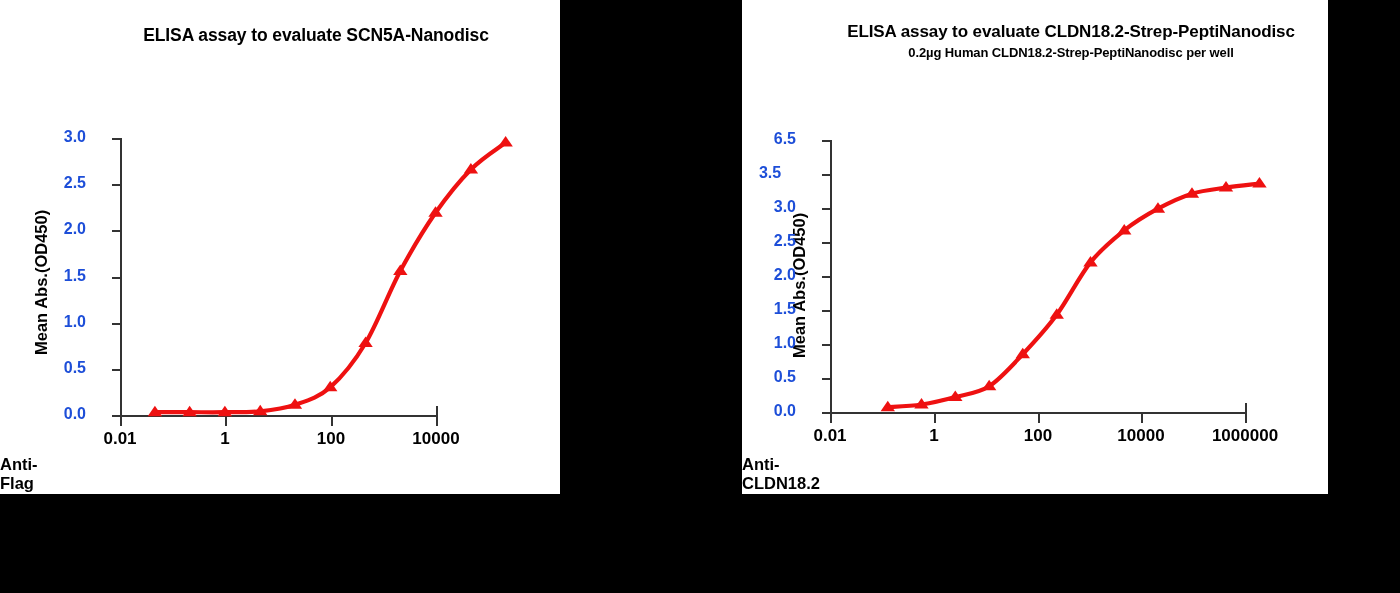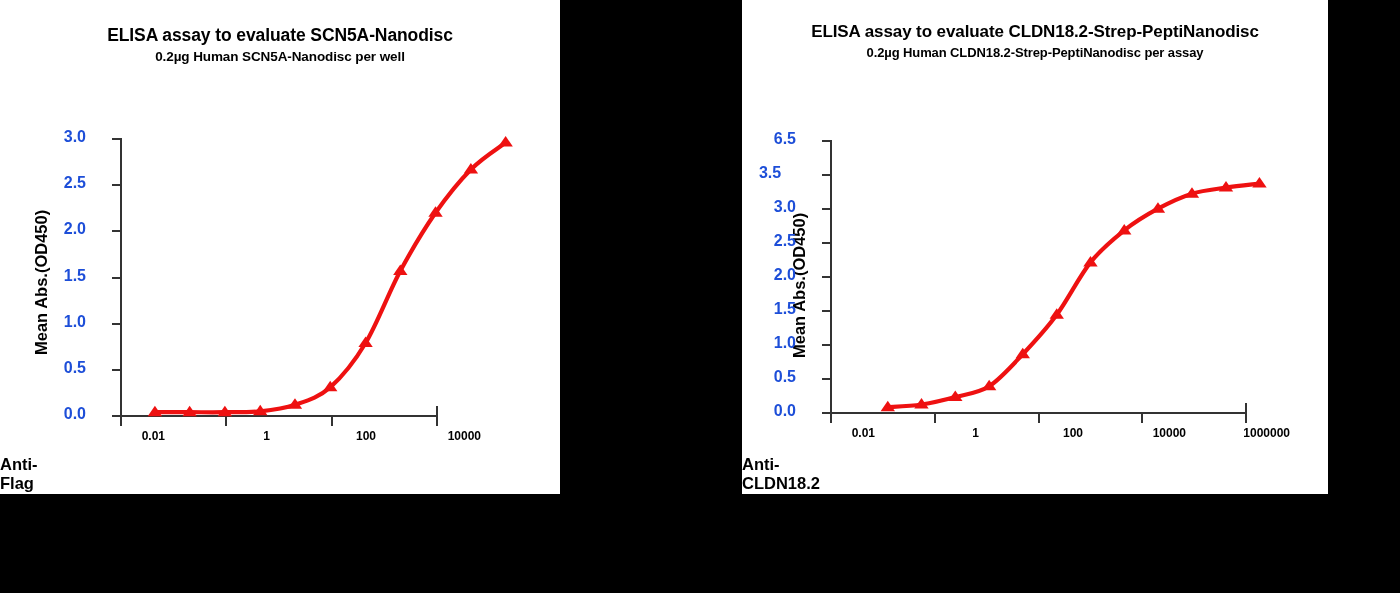--- a/index.html
+++ b/index.html
@@ -2,46 +2,45 @@
 <html><head>
 <meta charset="utf-8">
 <style>
   html,body{margin:0;padding:0;background:#000;}
   body{width:1400px;height:593px;position:relative;overflow:hidden;
        font-family:"Liberation Sans",sans-serif;}
   .panel{position:absolute;background:#fff;overflow:hidden;}
   #panel-left{left:0;top:0;width:560px;height:494px;}
   #panel-right{left:742px;top:0;width:586px;height:494px;}
   .title{position:absolute;left:0;width:100%;text-align:center;
-         font-weight:bold;color:#000;line-height:1.15;}
+         font-weight:bold;color:#000;line-height:1.15;padding-left:36px;}
   .title-main{font-size:17.5px;letter-spacing:-0.1px;}
   .title-sub{font-size:13.5px;letter-spacing:-0.1px;}
   #panel-left .title-main{top:25px;}
   #panel-left .title-sub{top:49px;}
   #panel-right .title-main{top:22px;font-size:17px;}
   #panel-right .title-sub{top:46px;font-size:13px;}
   .plot{position:absolute;}
   .axis-line{position:absolute;background:#333;}
   .tick{position:absolute;background:#333;}
   .ylabel-txt{position:absolute;font-size:16.5px;font-weight:bold;color:#000;
     transform-origin:0 0;transform:rotate(-90deg);white-space:nowrap;}
   .ytick-txt{position:absolute;font-size:16px;font-weight:bold;color:#1d4ed8;
     text-align:right;width:52px;}
-  .xtick-txt{position:absolute;font-size:12px;font-weight:bold;color:#000;
-    text-align:right;width:90px;}
+  .xtick-txt{position:absolute;font-size:17px;font-weight:bold;color:#000;
+    text-align:center;width:90px;}
   .xlabel-txt{position:absolute;font-size:16.5px;font-weight:bold;color:#000;
     text-align:center;width:100%;left:0;}
   svg.curve{position:absolute;left:0;top:0;overflow:visible;}
 </style>
 </head>
 <body>
 
 <div class="panel" id="panel-left">
   <div class="title title-main">ELISA assay to evaluate SCN5A-Nanodisc</div>
-  <div class="title title-sub">0.2µg Human SCN5A-Nanodisc per well</div>
 
   <div class="plot" id="plot-left">
     <div class="ylabel-txt" style="left:32px;top:355px;">Mean Abs.(OD450)</div>
     <div class="xlabel-txt" style="top:455px;">Anti-Flag Antibody Conc. (ng/ml)</div>
   <div class="axis-line" style="left:120px;top:138px;width:2px;height:279px;"></div>
       <div class="axis-line" style="left:120px;top:415px;height:2px;width:318px;"></div>
       <div class="tick" style="left:112px;top:415px;width:8px;height:2px;"></div>
       <div class="ytick-txt" style="left:34px;top:405px;width:52px;">0.0</div>
       <div class="tick" style="left:112px;top:369px;width:8px;height:2px;"></div>
       <div class="ytick-txt" style="left:34px;top:359px;width:52px;">0.5</div>
@@ -77,21 +76,21 @@
         <polygon points="400.3035495226531,264.45000000000005 393.1035495226531,274.95000000000005 407.5035495226531,274.95000000000005" fill="#ee1111"></polygon>
         <polygon points="435.53790665313807,206.28 428.3379066531381,216.78 442.73790665313805,216.78" fill="#ee1111"></polygon>
         <polygon points="470.9052458018962,162.88333333333333 463.70524580189624,173.38333333333333 478.1052458018962,173.38333333333333" fill="#ee1111"></polygon>
         <polygon points="505.6368828559864,136.10666666666668 498.4368828559864,146.60666666666668 512.8368828559865,146.60666666666668" fill="#ee1111"></polygon>
       </svg>
     </div>
 </div>
 
 <div class="panel" id="panel-right">
   <div class="title title-main">ELISA assay to evaluate CLDN18.2-Strep-PeptiNanodisc</div>
-  <div class="title title-sub">0.2µg Human CLDN18.2-Strep-PeptiNanodisc per assay</div>
+  <div class="title title-sub">0.2µg Human CLDN18.2-Strep-PeptiNanodisc per well</div>
 
   <div class="plot" id="plot-right">
     <div class="ylabel-txt" style="left:48px;top:358px;">Mean Abs.(OD450)</div>
     <div class="xlabel-txt" style="top:455px;">Anti-CLDN18.2 Antibody Conc. (ng/ml)</div>
   <div class="axis-line" style="left:88px;top:140px;width:2px;height:274px;"></div>
       <div class="axis-line" style="left:88px;top:412px;height:2px;width:417px;"></div>
       <div class="tick" style="left:80px;top:412px;width:8px;height:2px;"></div>
       <div class="ytick-txt" style="left:2px;top:402px;width:52px;">0.0</div>
       <div class="tick" style="left:80px;top:378px;width:8px;height:2px;"></div>
       <div class="ytick-txt" style="left:2px;top:368px;width:52px;">0.5</div>

